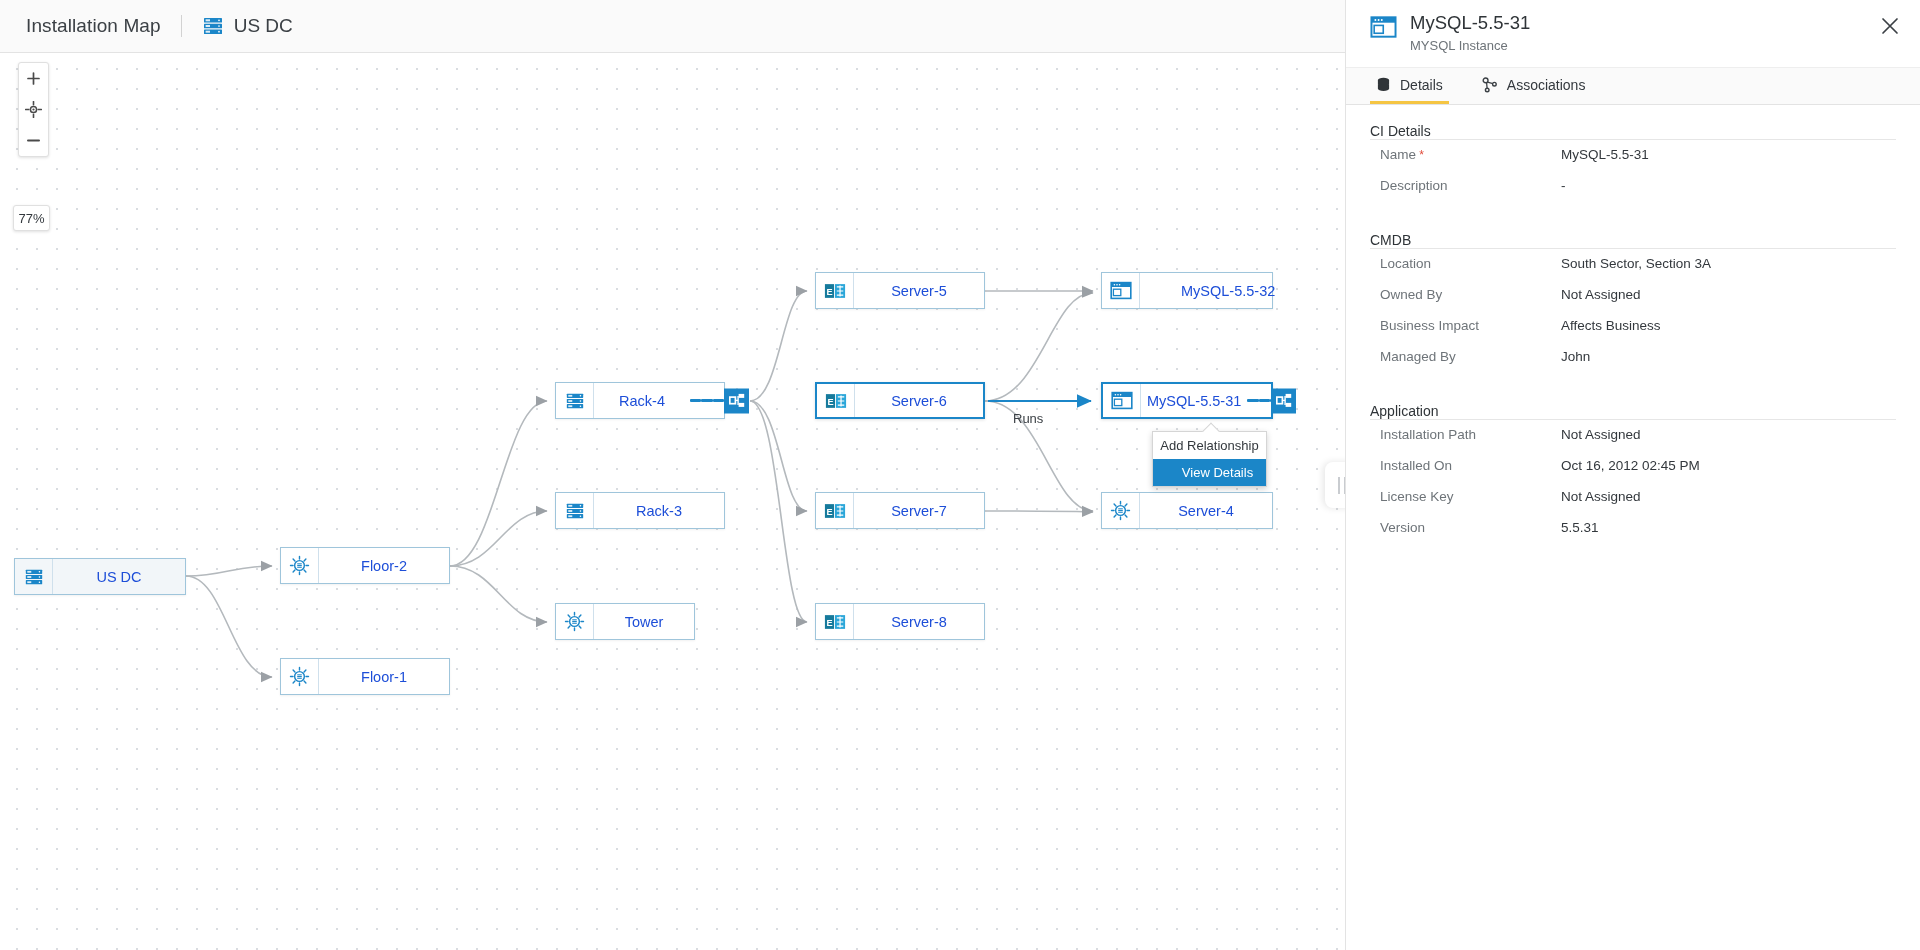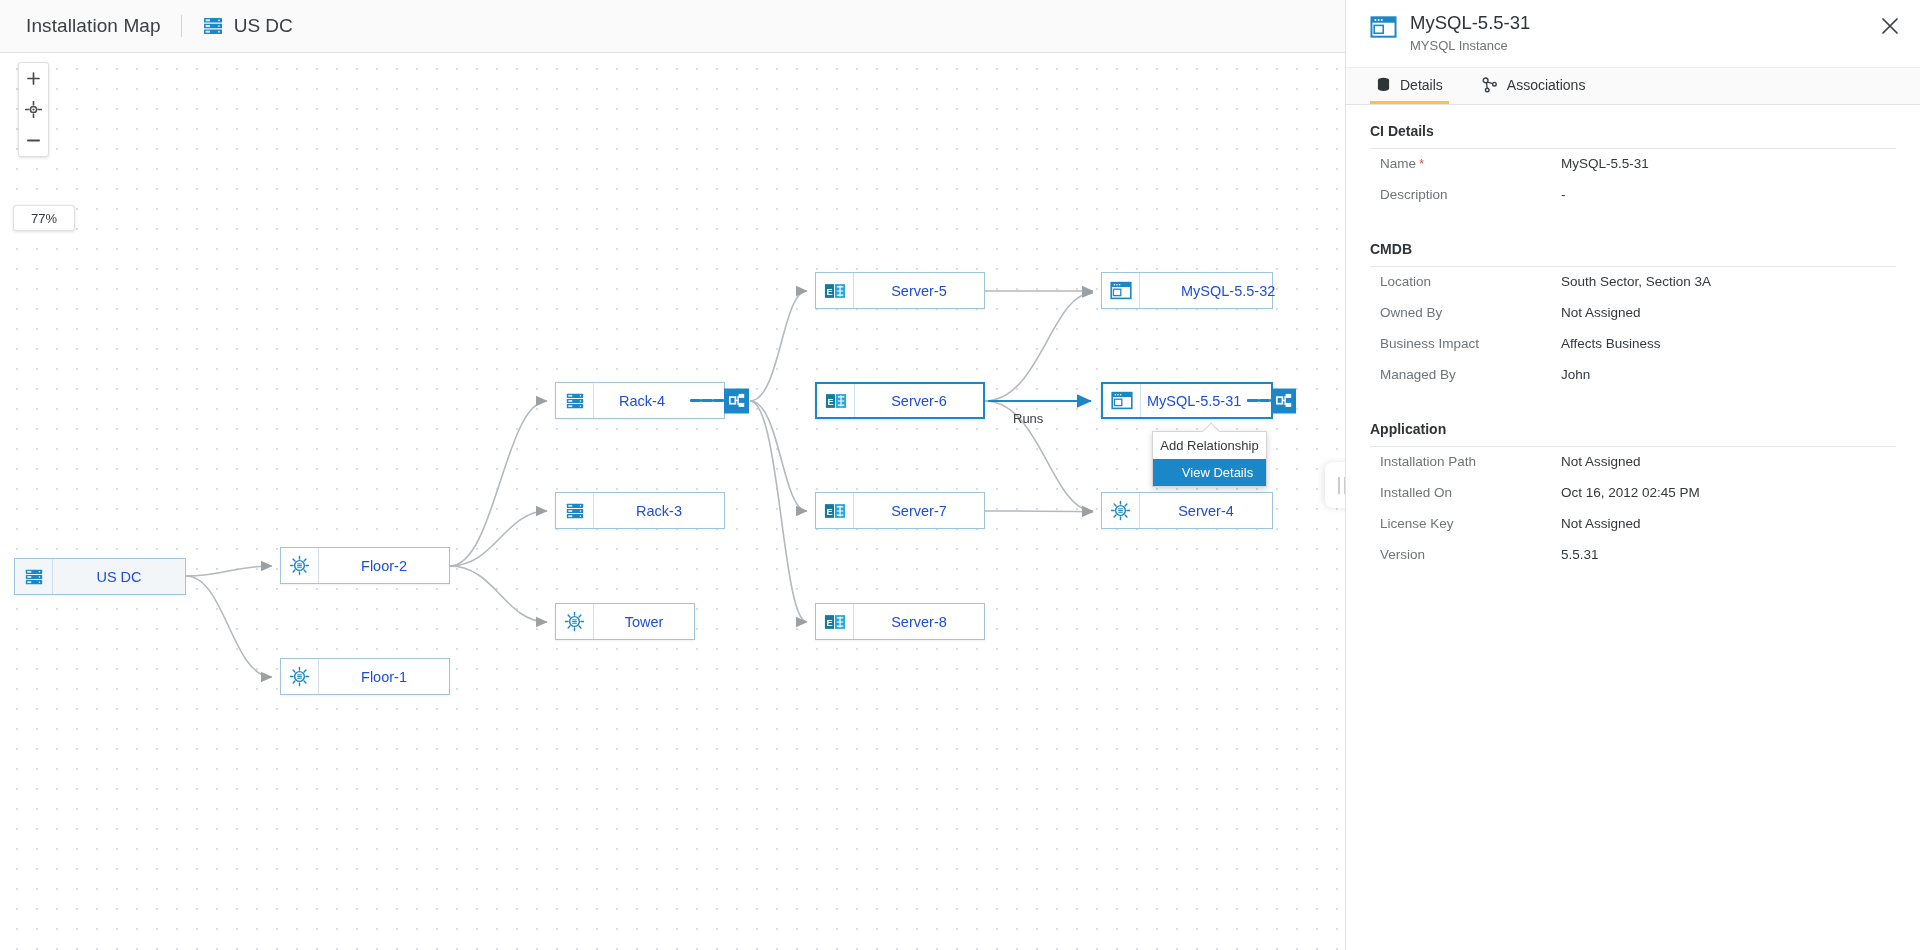--- a/index.html
+++ b/index.html
@@ -73,21 +73,21 @@
     display: flex;
     align-items: center;
     justify-content: center;
     cursor: pointer;
     color: #4a4a4a;
   }
   .zoom-btn + .zoom-btn { border-top: 0px; }
   #zoom-level {
     position: absolute;
     left: 13px; top: 152px;
-    width: 62px; height: 26px;
+    width: 37px; height: 26px;
     background: #ffffff;
     border: 1px solid #e0e0e0;
     border-radius: 3px;
     box-shadow: 0 1px 3px rgba(0,0,0,.12);
     display: flex;
     align-items: center;
     justify-content: center;
     font-size: 13px;
     color: #33383d;
     z-index: 30;
@@ -285,23 +285,22 @@
     color: #33383d;
     cursor: pointer;
     border-bottom: 3px solid transparent;
   }
   .tab.active { border-bottom-color: #f5c543; }
   .tab .ticon { margin-right: 9px; display: flex; align-items: center; }
 
   #panel-body { padding: 18px 24px 0 24px; }
   .sec-title {
     font-size: 14px;
-    font-weight: bold;
+    font-weight: normal;
     color: #2f3438;
-    padding-bottom: 9px;
     border-bottom: 1px solid #e6e6e6;
     margin-bottom: 6px;
   }
   .sec-title.gap { margin-top: 24px; }
   .field {
     display: flex;
     align-items: flex-start;
     min-height: 31px;
     padding: 1px 0;
   }

